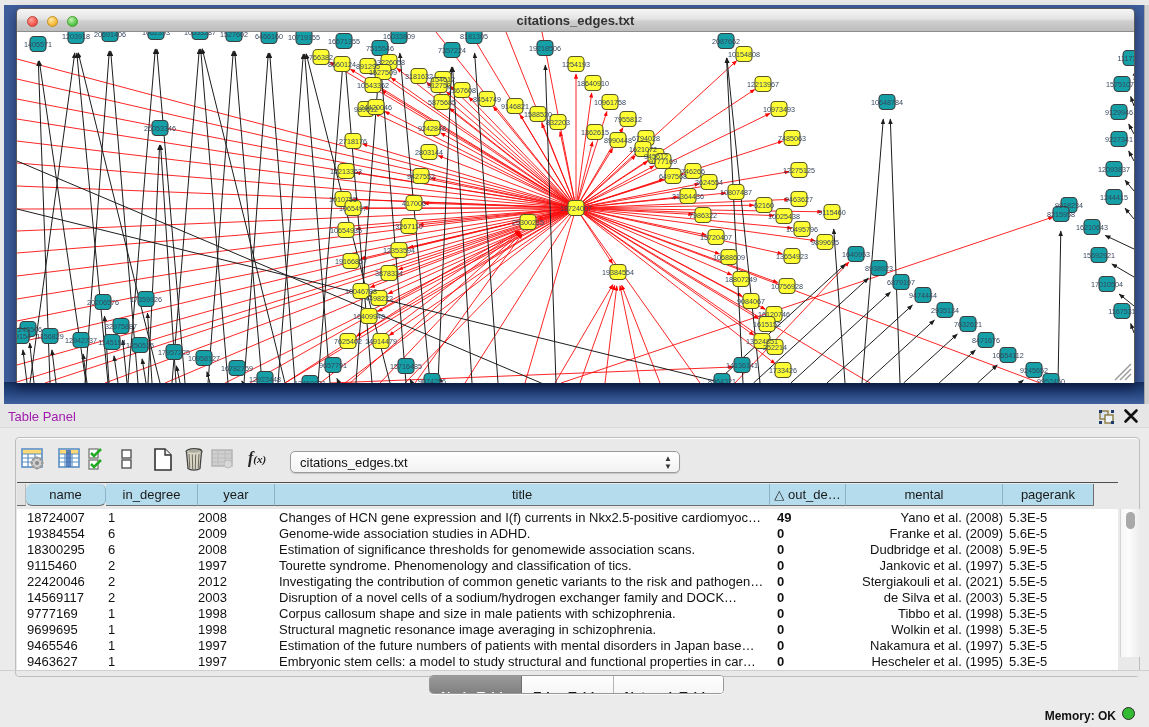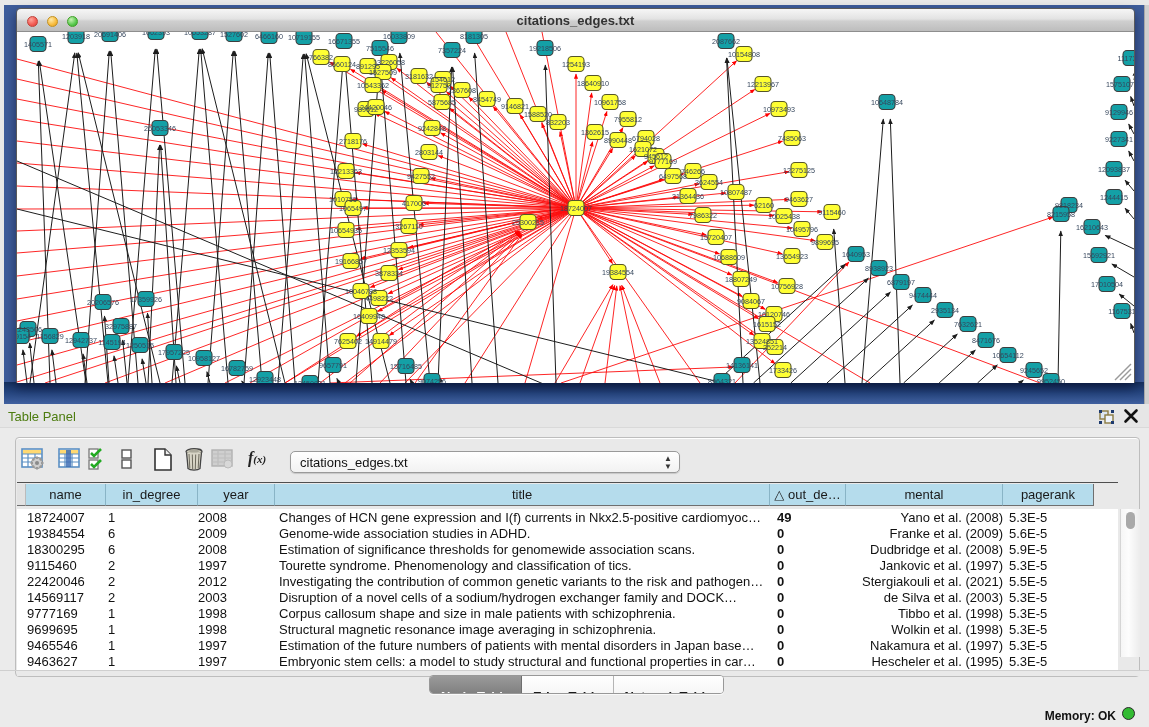--- a/index.html
+++ b/index.html
@@ -15,21 +15,21 @@
 .tl { position:absolute; top:7px; width:11px; height:11px; border-radius:50%; }
 #tl-r { left:10px; background:radial-gradient(circle at 35% 30%, #ffa49a, #f25a52 60%, #d8423c); border:1px solid #c04138; }
 #tl-y { left:30px; background:radial-gradient(circle at 35% 30%, #ffe9a8, #f7bb3d 60%, #df9b27); border:1px solid #c3911f; }
 #tl-g { left:50px; background:radial-gradient(circle at 35% 30%, #c7f2b2, #59c94f 60%, #34a62c); border:1px solid #41a028; }
 #view { position:absolute; left:0; top:23px; width:1117px; height:351px; background:#fff; overflow:hidden; }
 #grip { position:absolute; right:2px; bottom:2px; width:20px; height:20px; }
 #rightstrip { position:absolute; left:1144px; top:5px; width:5px; height:722px; background:#d0d0d0; border-left:1px solid #a8a8a8; }
 
 #panel { position:absolute; left:0; top:404px; width:1149px; height:323px; background:#ebebeb; }
 #paneltitle { position:absolute; left:0; top:0; width:100%; height:24px; background:#e6e6e6; border-bottom:1px solid #d9d9d9; }
-#paneltitle span { position:absolute; left:8px; top:5px; font-size:13px; color:#4d7c0f; }
+#paneltitle span { position:absolute; left:8px; top:5px; font-size:13px; color:#a21caf; }
 #float-ic { position:absolute; left:1099px; top:6px; width:15px; height:14px; }
 #close-ic { position:absolute; left:1123px; top:4px; width:16px; height:16px; font-size:15px; font-weight:700; color:#111; }
 
 #tablebox { position:absolute; left:15px; top:33px; width:1125px; height:240px; background:#e9e9e9; border:1px solid #bdbdbd; border-radius:4px; box-shadow:inset 0 1px 0 #fff; }
 #toolbar { position:absolute; left:0; top:0; width:100%; height:43px; }
 .tbi { position:absolute; top:9px; }
 #combo { position:absolute; left:274px; top:13px; width:390px; height:22px; background:linear-gradient(#ffffff,#f2f2f2); border:1px solid #9a9a9a; border-radius:5px; box-shadow:0 1px 1px rgba(0,0,0,.15); }
 #combo .lbl { position:absolute; left:9px; top:3px; font-size:13px; color:#111; }
 #combo .steppers { position:absolute; right:7px; top:3px; font-size:8px; color:#333; line-height:8px; }
 
@@ -638,21 +638,21 @@
             <circle cx="17" cy="17" r="4" fill="#d8d8d8" stroke="#bbb"></circle>
           </svg>
 <div class="tbi" style="left:232px;top:11px;font-family:'Liberation Serif',serif;font-style:italic;font-size:16px;font-weight:700;color:#222;"><i>f</i><span style="font-size:11px;">(x)</span></div>
         <div id="combo">
             <span class="lbl">citations_edges.txt</span>
             <span class="steppers">▲<br>▼</span>
           </div>
       </div>
       <div id="thead">
         <div id="corner"></div>
-        <div class="hc" style="left:9px;width:80px;">name</div>
+        <div class="hc" style="left:9px;width:80px;border-radius:6px;">name</div>
         <div class="hc" style="left:89px;width:92px;">in_degree</div>
         <div class="hc" style="left:181px;width:77px;">year</div>
         <div class="hc" style="left:258px;width:495px;">title</div>
         <div class="hc" style="left:753px;width:76px;">△ out_de…</div>
         <div class="hc" style="left:829px;width:157px;">mental</div>
         <div class="hc" style="left:986px;width:91px;border-right:1px solid #6f6f6f;">pagerank</div>
       </div>
       <div id="rows">
 <div class="r" style="top:0px">
             <span class="c1">18724007</span>

